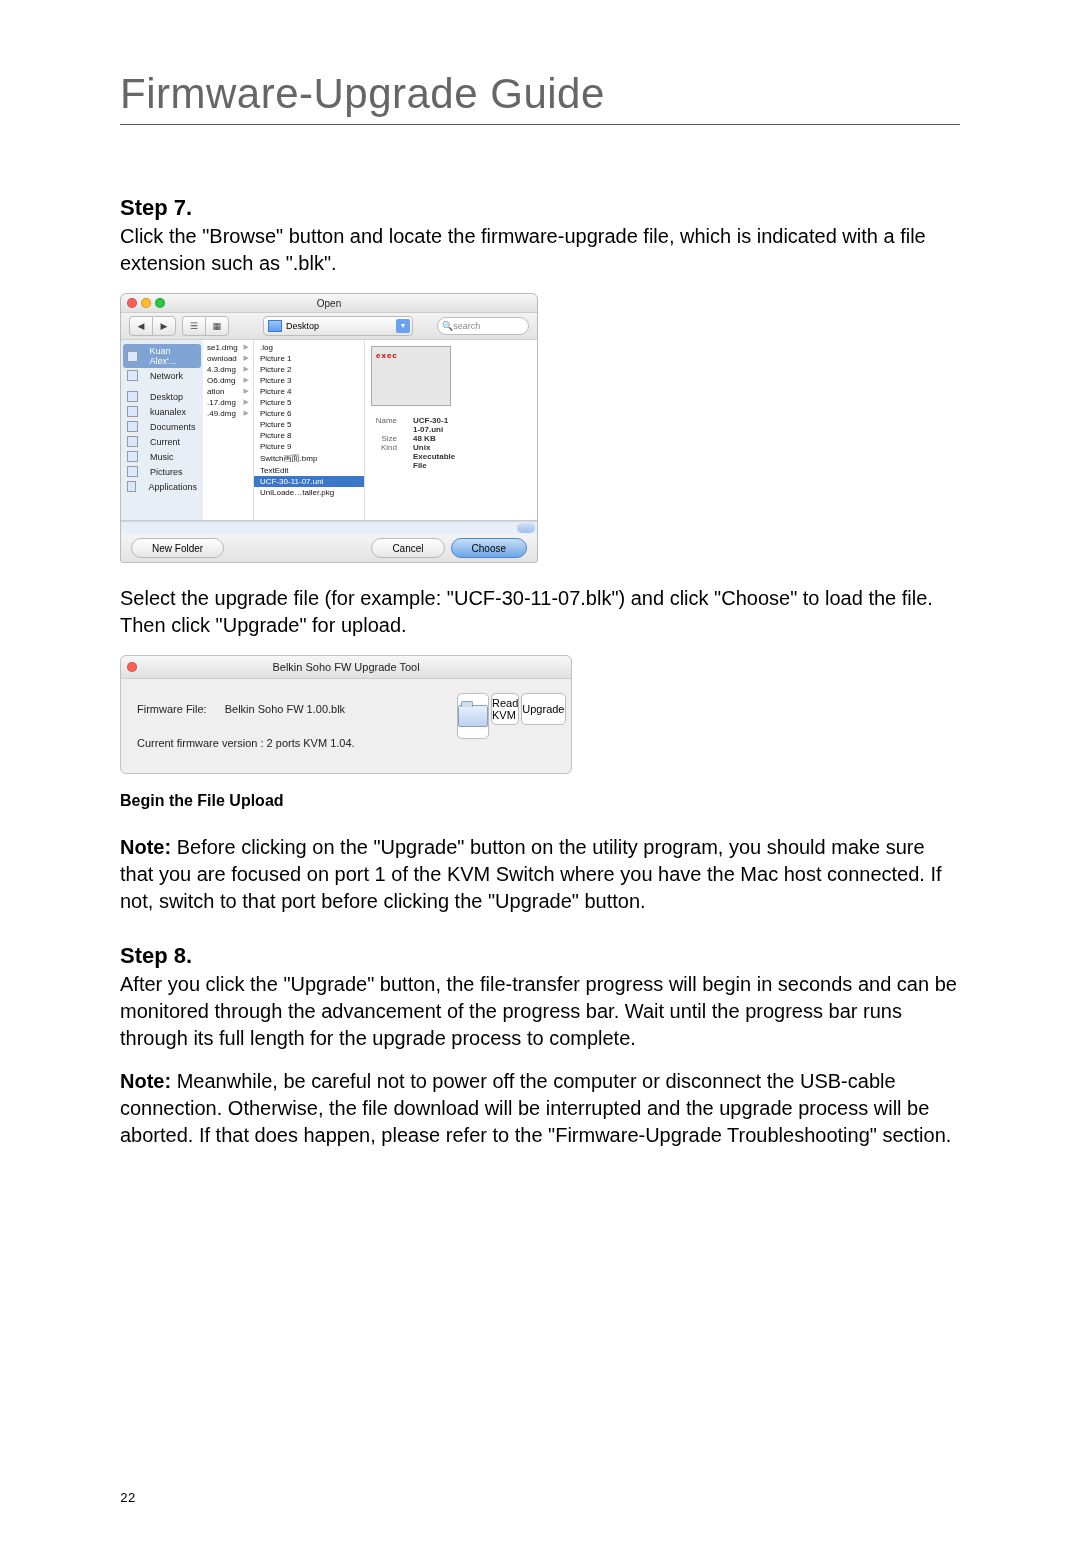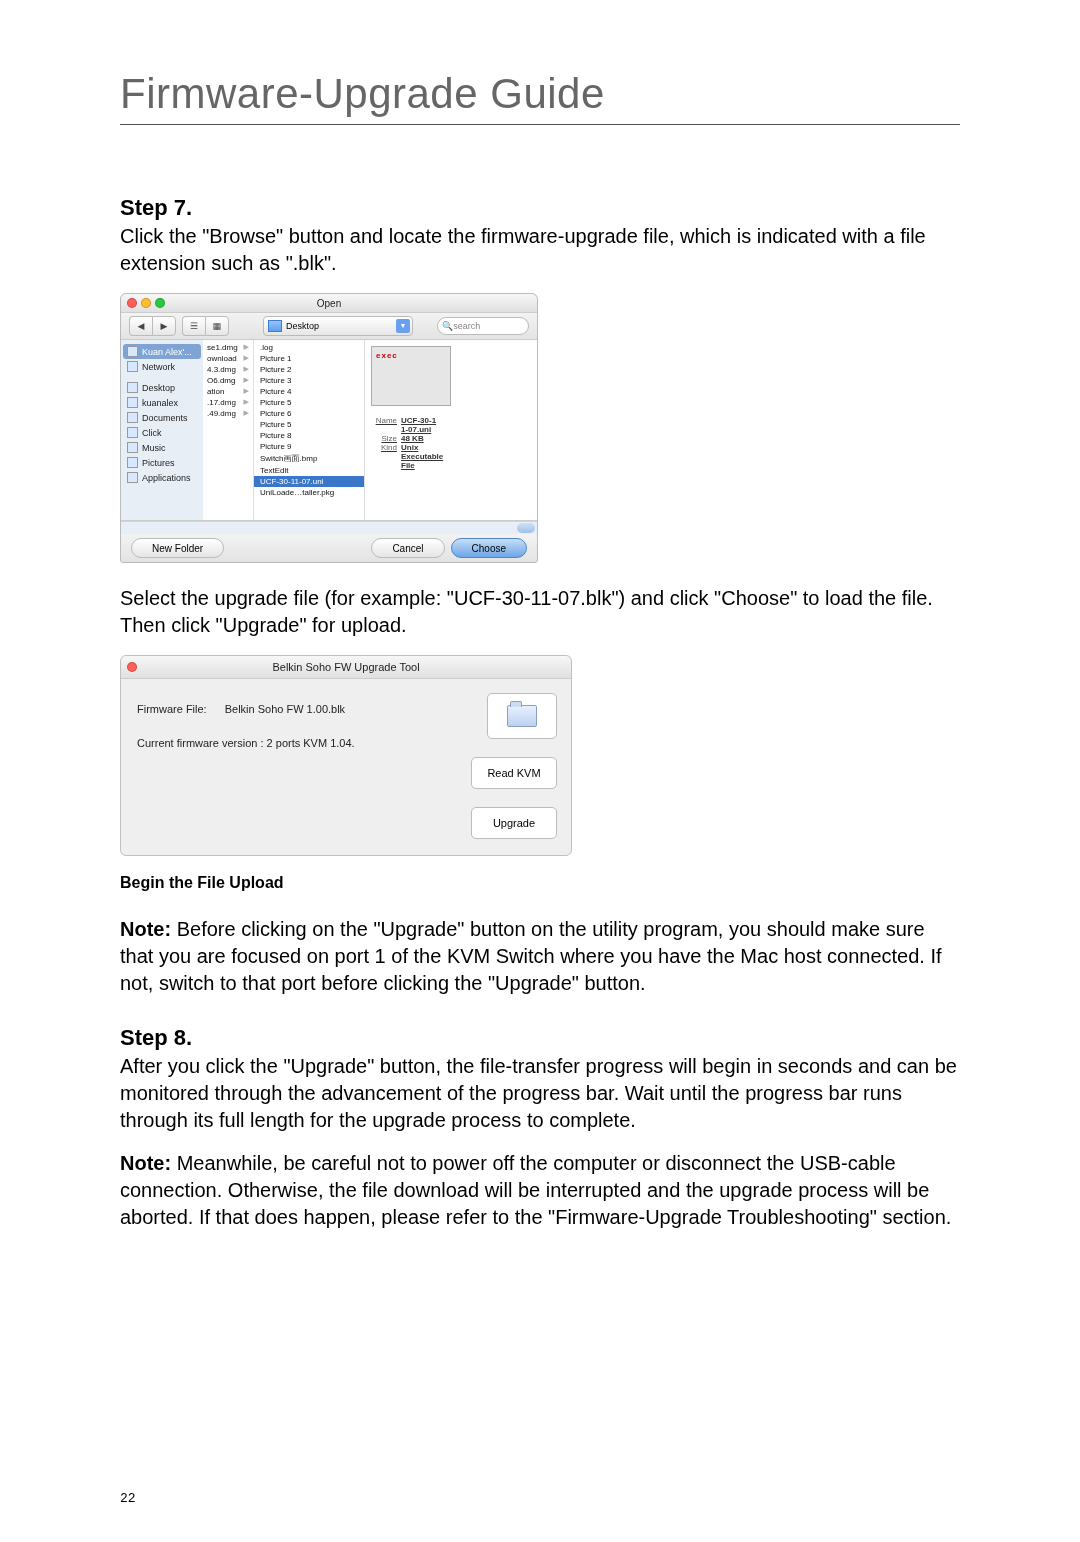--- a/index.html
+++ b/index.html
@@ -119,33 +119,33 @@
     font-size:8px;
   }
   .ow-search {
     margin-left:auto;
     height:16px; width:82px;
     background:#fff; border:1px solid #bbb; border-radius:9px;
     display:flex; align-items:center; padding:0 4px; color:#888;
   }
   .ow-body { display:flex; height: 180px; background:#fff; border-bottom:1px solid #ccc; }
   .ow-sidebar { width:82px; background:#e8eef6; padding:4px 2px; box-sizing:border-box; }
-  .sb-item { display:flex; align-items:center; gap:4px; padding:2px 4px; font-size:9px; color:#222; border-radius:3px; }
+  .sb-item { display:flex; align-items:center; gap:12px; padding:2px 4px; font-size:9px; color:#222; border-radius:3px; }
   .sb-item.sel { background:#7fa4d4; color:#fff; }
   .sb-ico { width:11px; height:11px; border:1px solid #999; background:#d8e8ff; box-sizing:border-box; }
   .ow-col { width:50px; border-right:1px solid #dedede; font-size:8px; color:#111; padding:2px 0; overflow:hidden; }
   .ow-col .it { padding:1px 4px; display:flex; justify-content:space-between; }
   .ow-col .it .arr { color:#aaa; font-size:7px; }
   .ow-col2 { width:110px; border-right:1px solid #dedede; font-size:8px; padding:2px 0; overflow:hidden; }
   .ow-col2 .it { padding:1px 6px; color:#111; }
   .ow-col2 .it.sel { background:#3b77c9; color:#fff; }
   .ow-preview { flex:1; padding:6px; font-size:8px; color:#333; }
   .pv-thumb { width:78px; height:58px; background:#e6e6e6; border:1px solid #aaa; margin-bottom:10px; position:relative; }
   .pv-tag { position:absolute; top:4px; left:4px; font-size:8px; color:#c00; font-weight:bold; letter-spacing:1px; }
-  .pv-row { display:flex; gap:4px;text-decoration:underline; }
+  .pv-row { display:flex; gap:16px; }
   .pv-row .k { width:26px; text-align:right; color:#666; }
   .ow-scroll { height:12px; background:#e7eef8; border-top:1px solid #ccd6e2; position:relative; }
   .ow-scroll::after { content:""; position:absolute; right:2px; top:1px; width:18px; height:10px; background:linear-gradient(#cfe0f7,#9fc0ea); border-radius:5px; }
   .ow-footer { height:28px; display:flex; align-items:center; padding:0 10px; gap:6px; background:linear-gradient(#f3f3f3,#e3e3e3); border-radius:0 0 3px 3px; }
   .ow-btn { height:18px; padding:0 20px; font-size:10px; border:1px solid #bbb; border-radius:10px; background:linear-gradient(#fff,#e6e6e6); display:flex; align-items:center; }
   .ow-btn.default { background:linear-gradient(#c6def8,#6ea6e6); border-color:#4d86c9; color:#000; }
   .ow-spacer { flex:1; }
 
   
   .fw-window {
@@ -154,21 +154,21 @@
     border-radius:6px;
     font-family:'Lucida Grande', Verdana, sans-serif;
     background:#efefef;
     margin: 6px 0 18px 0;
   }
   .fw-titlebar { height:22px; background:linear-gradient(#f7f7f7,#e0e0e0); border-bottom:1px solid #ccc; border-radius:6px 6px 0 0; display:flex; align-items:center; padding:0 6px; position:relative; }
   .fw-title { position:absolute; left:0; right:0; text-align:center; font-size:11px; color:#222; }
   .fw-body { display:flex; }
   .fw-left { flex:1; padding:24px 16px; font-size:11px; color:#222; }
   .fw-row { display:flex; gap:18px; margin-bottom:22px; }
-  .fw-right { width:100px; padding:14px 14px 16px 0; display:flex; flex-direction:column; gap:18px; }
+  .fw-right { width:100px; padding:14px 14px 16px 0; display:flex; flex-direction:row; gap:2px; }
   .fw-iconbtn { width:68px; height:44px; background:#fff; border:1px solid #bbb; border-radius:5px; display:flex; align-items:center; justify-content:center; margin-left:auto; }
   .fw-iconbtn .folder { width:28px; height:20px; border:1px solid #8ca0be; background:linear-gradient(#e8f0ff,#bcd1ef); border-radius:2px; position:relative; }
   .fw-iconbtn .folder::before { content:""; position:absolute; top:-5px; left:2px; width:10px; height:5px; background:#cddcf1; border:1px solid #8ca0be; border-bottom:0; border-radius:2px 2px 0 0; }
   .fw-btn { width:84px; height:30px; background:#fff; border:1px solid #bbb; border-radius:5px; font-size:11px; display:flex; align-items:center; justify-content:center; margin-left:auto; }
 </style>
 </head>
 <body>
 
 <div class="page">
   <div class="page-title">Firmware-Upgrade Guide</div>
@@ -221,21 +221,21 @@
           <div class="sb-item">
             <span class="sb-ico"></span>
             <span>kuanalex</span>
           </div>
           <div class="sb-item">
             <span class="sb-ico"></span>
             <span>Documents</span>
           </div>
           <div class="sb-item">
             <span class="sb-ico"></span>
-            <span>Click</span>
+            <span>Current</span>
           </div>
           <div class="sb-item">
             <span class="sb-ico"></span>
             <span>Music</span>
           </div>
           <div class="sb-item">
             <span class="sb-ico"></span>
             <span>Pictures</span>
           </div>
           <div class="sb-item">

